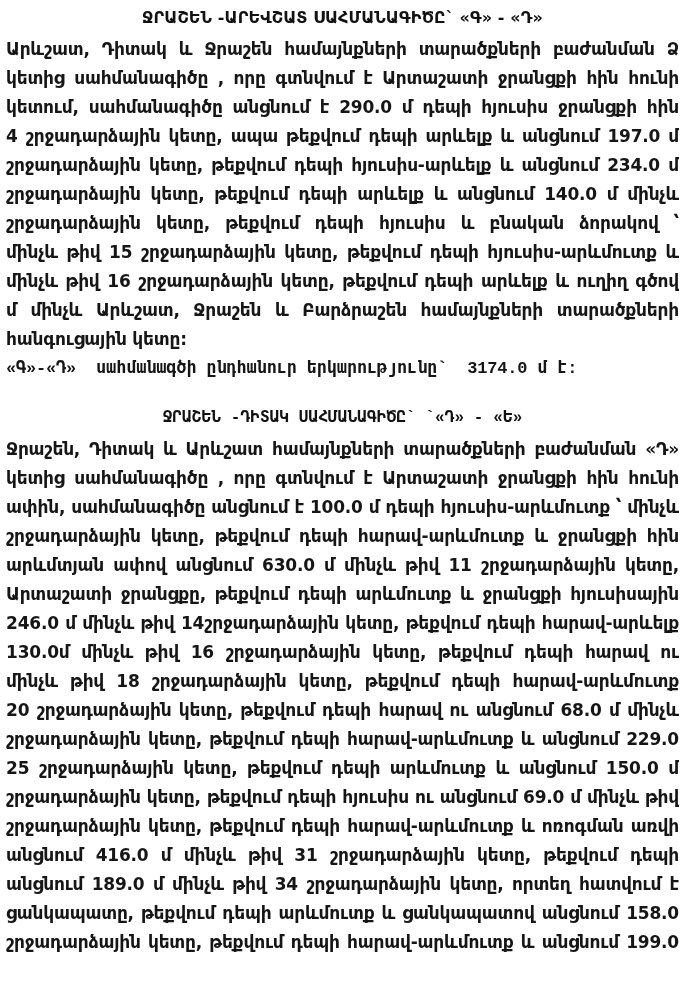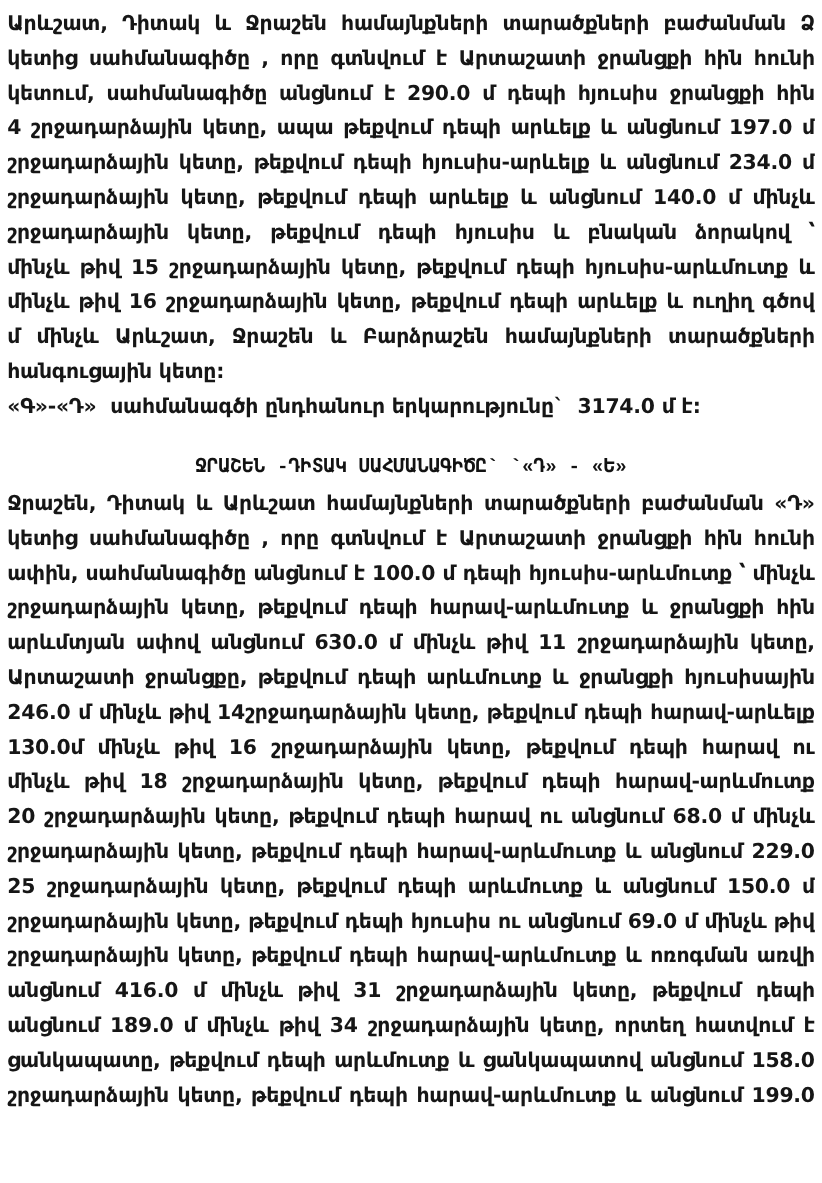--- a/index.html
+++ b/index.html
@@ -40,27 +40,29 @@
     text-align-last: justify;
     overflow: hidden;
     color: #161616;
   }
   .noj {
     text-align: left;
     text-align-last: left;
   }
   .summary-line {
     margin-top: 0px;
+    font-family: Liberation Mono, monospace;
   }
 </style>
 </head>
 <body>
 
 <div class="page">
 
+  <h1 class="doc-title">ՋՐԱՇԵՆ -ԱՐԵՎՇԱՏ ՍԱՀՄԱՆԱԳԻԾԸ` «Գ» - «Դ»</h1>
 
   <div class="para">
     <div class="ln">Արևշատ, Դիտակ և Ջրաշեն համայնքների տարածքների բաժանման Ձ հանգուցային</div>
     <div class="ln">կետից սահմանագիծը , որը գտնվում է Արտաշատի ջրանցքի հին հունի հատման</div>
     <div class="ln">կետում, սահմանագիծը անցնում է 290.0 մ դեպի հյուսիս ջրանցքի հին հունով մինչև թիվ</div>
     <div class="ln">4 շրջադարձային կետը, ապա թեքվում դեպի արևելք և անցնում 197.0 մ մինչև թիվ 8</div>
     <div class="ln">շրջադարձային կետը, թեքվում դեպի հյուսիս-արևելք և անցնում 234.0 մ մինչև թիվ 10</div>
     <div class="ln">շրջադարձային կետը, թեքվում դեպի արևելք և անցնում 140.0 մ մինչև թիվ 12</div>
     <div class="ln">շրջադարձային կետը, թեքվում դեպի հյուսիս և բնական ձորակով ՝ անցնում 482.0 մ</div>
     <div class="ln">մինչև թիվ 15 շրջադարձային կետը, թեքվում դեպի հյուսիս-արևմուտք և անցնում 457.0 մ</div>

